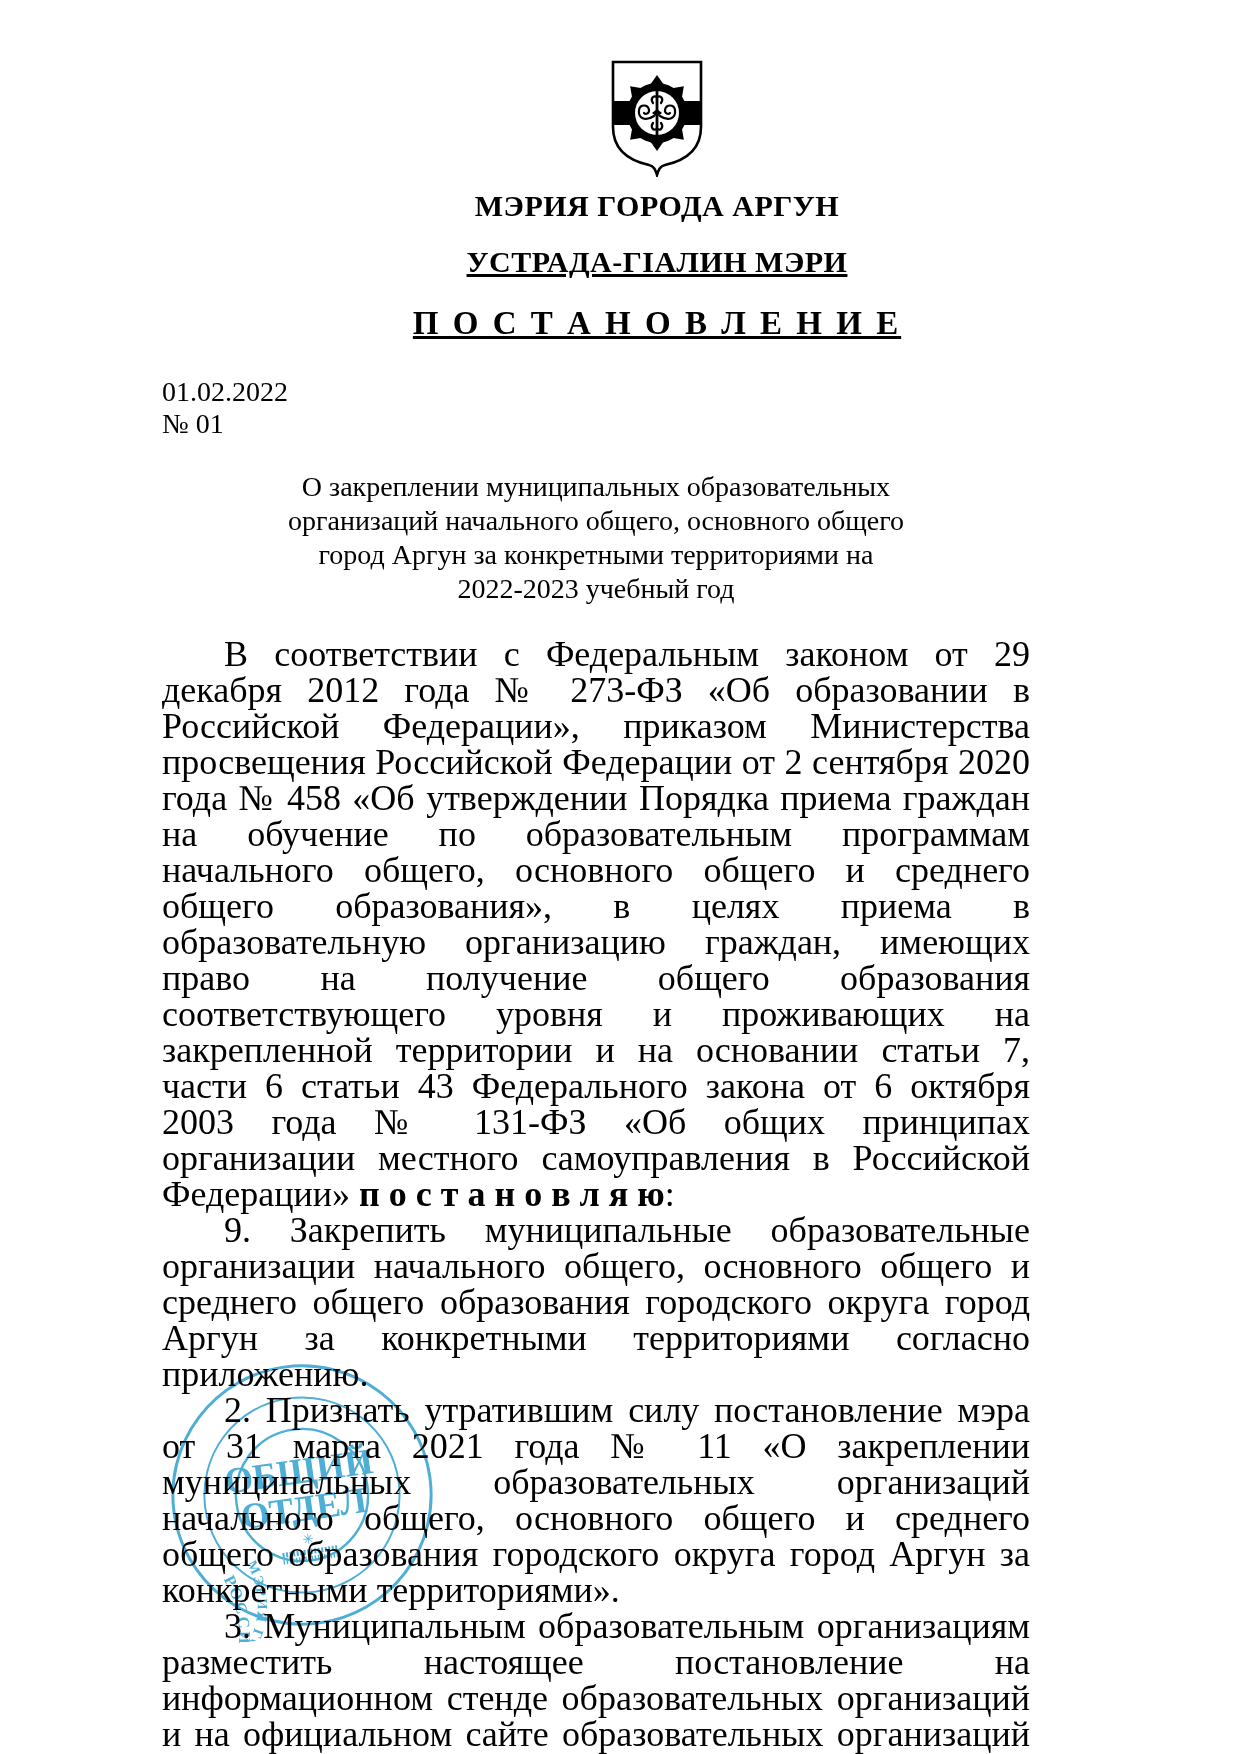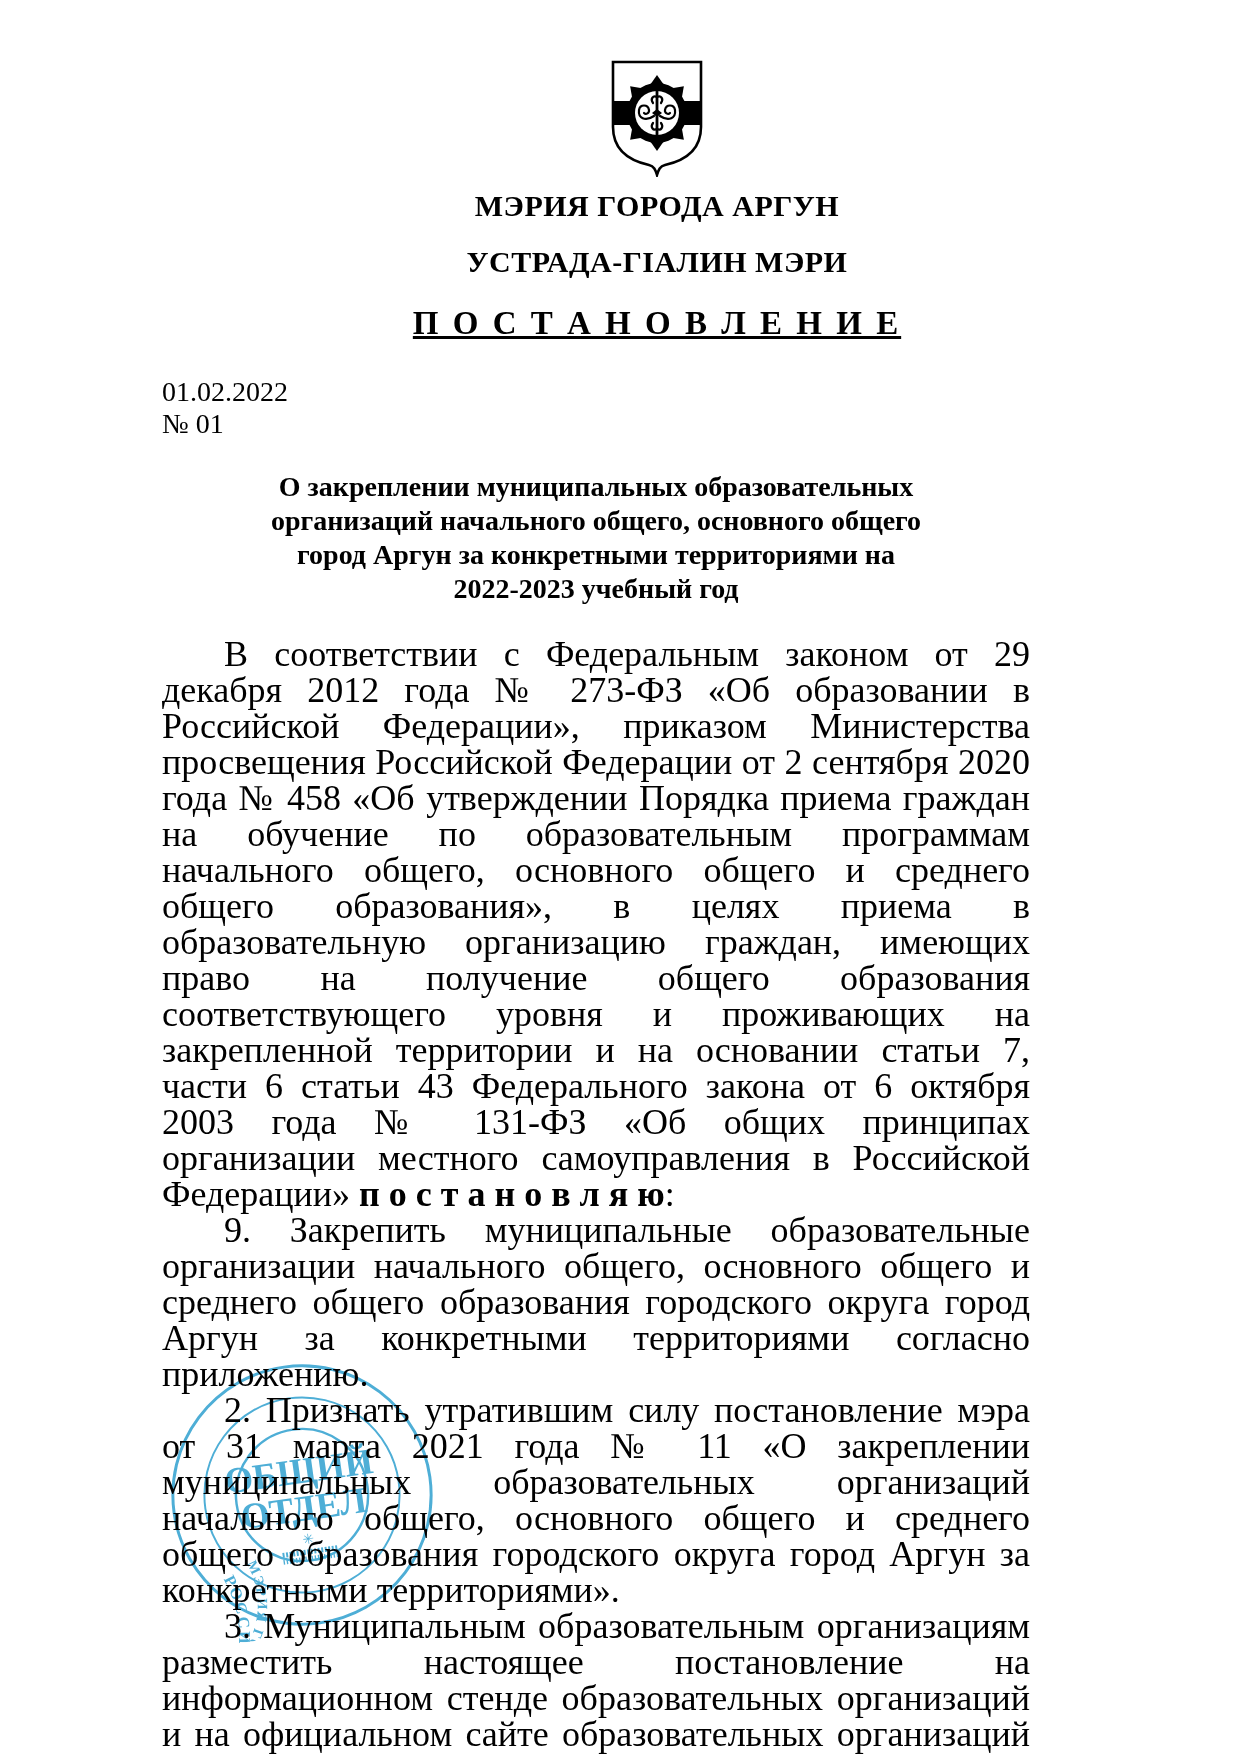--- a/index.html
+++ b/index.html
@@ -9,24 +9,24 @@
     box-sizing:border-box;
     padding:52px 88px 0 162px;
     background:#fff;
     font-family:"Liberation Serif","DejaVu Serif",serif;
     color:#000;
     overflow:hidden;
     margin-top:7px;
   }
   .emblem{display:block;margin:0 auto;width:96px;height:118px;}
   .org-name{margin-top:12px;text-align:center;font-weight:bold;font-size:30px;letter-spacing:.5px;}
-  .org-name.che{margin-top:22px;}
+  .org-name.che{margin-top:22px;text-decoration:underline;}
   .doc-type{margin-top:26px;text-align:center;font-weight:bold;font-size:33px;letter-spacing:3px;text-decoration:underline;}
   .date-row{margin-top:34px;display:flex;justify-content:space-between;font-size:28px;flex-direction:column;}
-  .doc-title{margin-top:30px;margin-right:122px;text-align:center;font-weight:bold;font-size:28px;line-height:34px;}
+  .doc-title{margin-top:30px;margin-right:122px;text-align:center;font-weight:normal;font-size:28px;line-height:34px;}
   .body-text{margin-top:30px;margin-right:122px;font-size:36px;line-height:36px;text-align:justify;}
   .body-text p{margin:0;text-indent:62px;}
   .bold{font-weight:bold;}
   .stamp{
     position:absolute;left:164px;top:1350px;
     width:276px;height:276px;
     transform:rotate(-8deg);
     opacity:.9;
     mix-blend-mode:multiply;
     pointer-events:none;

